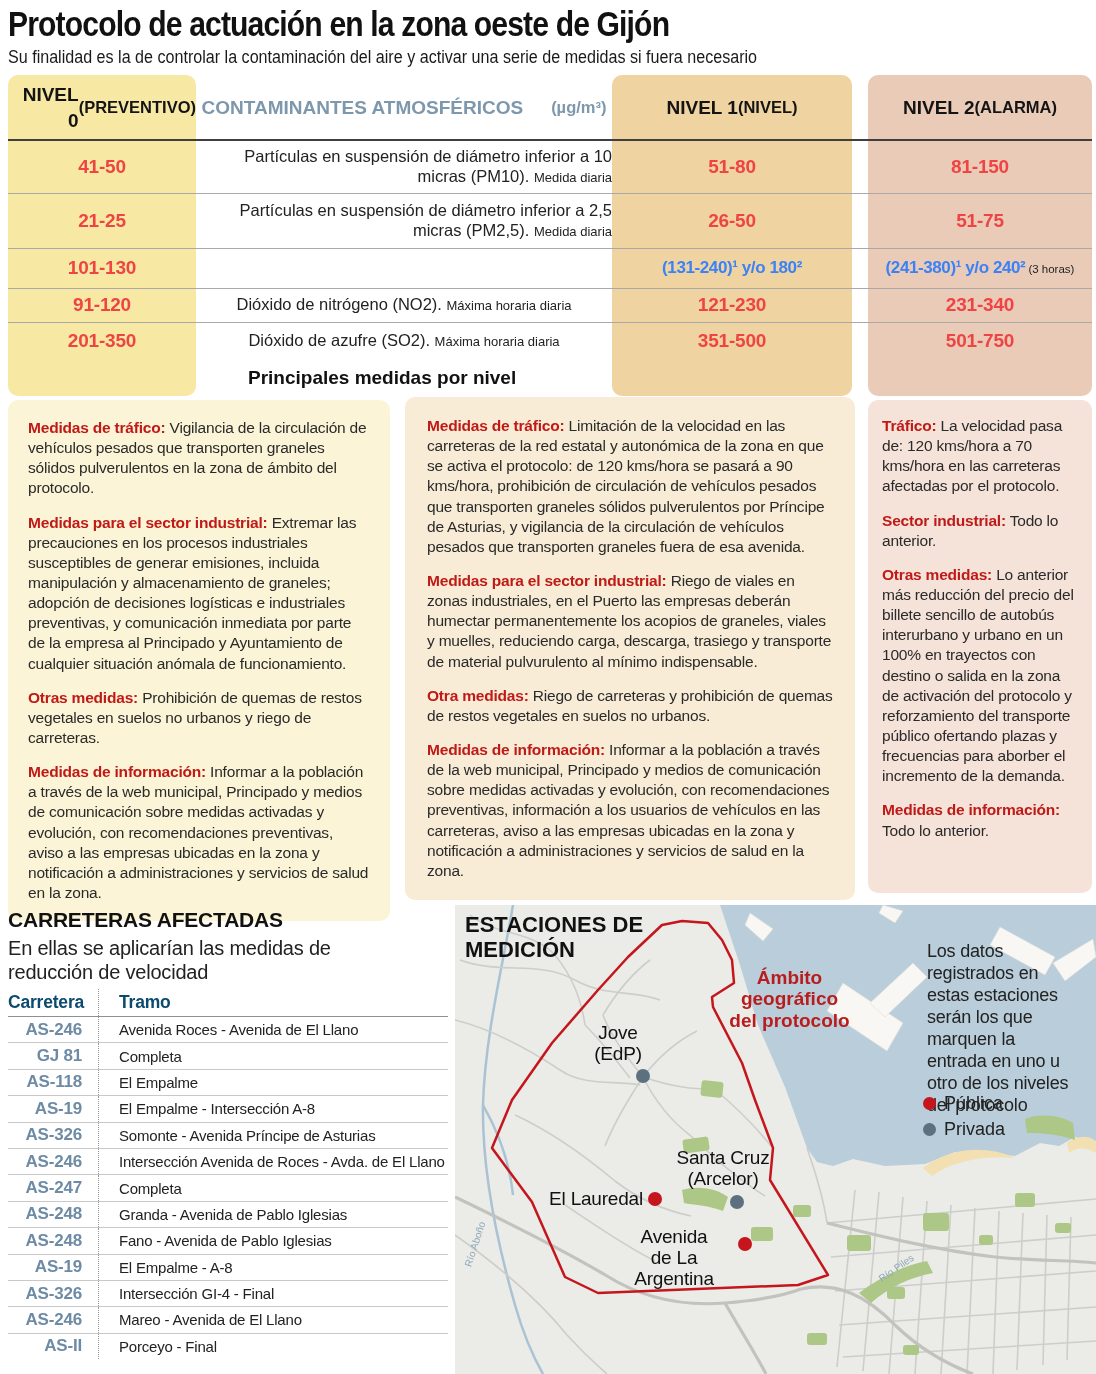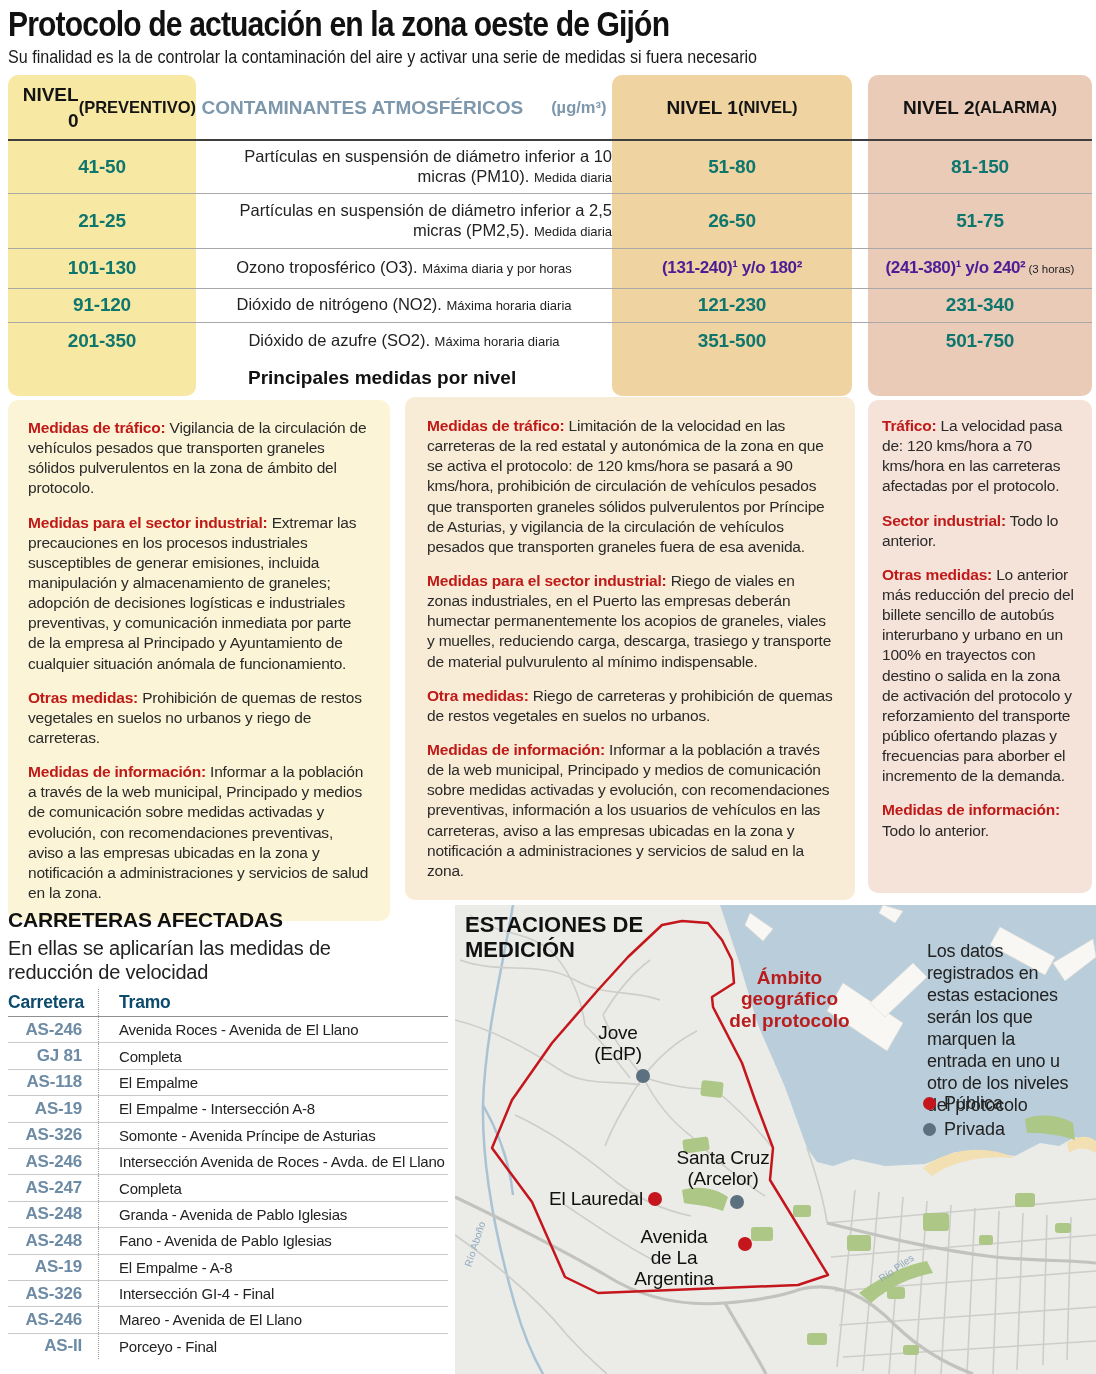--- a/index.html
+++ b/index.html
@@ -18,23 +18,23 @@
   .colbg.c3{left:868px;width:224px;background:#e9cbb8;}
   .hline{position:absolute;left:8px;width:1084px;background:#a9a9a9;height:1px;z-index:5;}
   .hline.dark{background:#3f3f3f;height:2px;}
   .trow{position:absolute;left:0;width:1096px;z-index:4;}
   .cell{position:absolute;top:0;height:100%;display:flex;align-items:center;justify-content:center;
         text-align:right;}
   .cell.k0{left:8px;width:188px;}
   .cell.k1{left:196px;width:416px;gap:28px;}
   .cell.k2{left:612px;width:240px;}
   .cell.k3{left:868px;width:224px;}
-  .num{font-size:19px;font-weight:bold;color:#0f766e;letter-spacing:-.2px;}
+  .num{font-size:19px;font-weight:bold;color:#ef4444;letter-spacing:-.2px;}
   .numline{display:block;white-space:nowrap;}
-  .num-sm{font-size:17px;font-weight:bold;color:#4c1d95;letter-spacing:-.4px;}
+  .num-sm{font-size:17px;font-weight:bold;color:#3b82f6;letter-spacing:-.4px;}
   .numnote{font-size:11.5px;font-weight:normal;margin-left:3px;}
   .pname{font-size:16.5px;color:#222;line-height:1.18;}
   .pnote{font-size:13px;color:#222;}
   .hcell-l1{font-size:19px;font-weight:bold;color:#141414;line-height:1.35;}
   .hcell-l2{font-size:16.5px;font-weight:bold;color:#141414;}
   .hcell-blue .hcell-l1,.hcell-blue .hcell-l2{color:#7d97ac;}
   .measures-title{position:absolute;left:248px;top:360px;height:36px;display:flex;align-items:center;
         font-size:19px;font-weight:bold;color:#111;z-index:4;}
   
   .mbox{position:absolute;border-radius:10px;font-size:15.5px;line-height:1.3;color:#2a2a2a;
@@ -128,24 +128,20 @@
       <div class="cell k1">
         <div class="pname"><span>Partículas en suspensión de diámetro inferior a 2,5 micras (PM2,5).</span>
           <span class="pnote">Medida diaria</span></div>
       </div>
       <div class="cell k2 num">26-50</div>
       <div class="cell k3 num">51-75</div>
     </div>
 
     <div class="trow" style="top:248px;height:40px;">
       <div class="cell k0 num">101-130</div>
-      <div class="cell k1">
-        <div class="pname"><span>Ozono troposférico (O3).</span>
-          <span class="pnote">Máxima diaria y por horas</span></div>
-      </div>
       <div class="cell k2">
         <span class="num-sm numline">(131-240)¹ y/o 180²</span>
       </div>
       <div class="cell k3">
         <span class="numline"><span class="num-sm">(241-380)¹ y/o 240²</span><span class="numnote">(3 horas)</span></span>
       </div>
     </div>
 
     <div class="trow" style="top:288px;height:34px;">
       <div class="cell k0 num">91-120</div>

